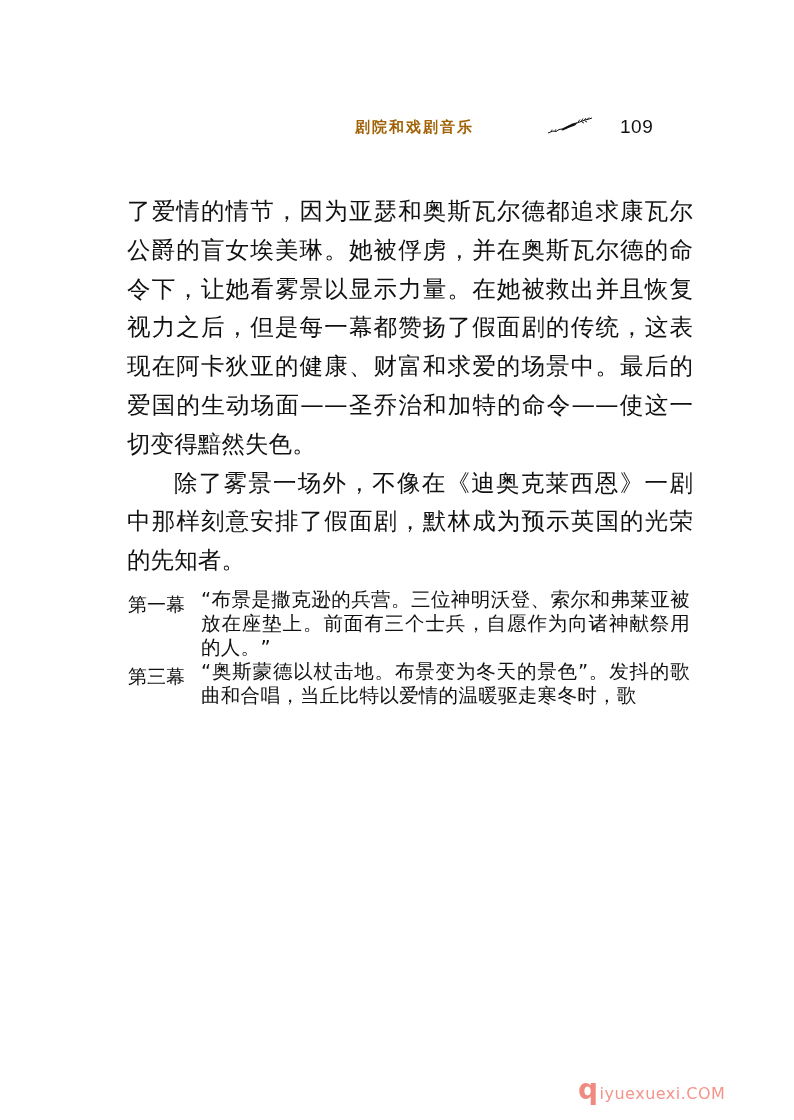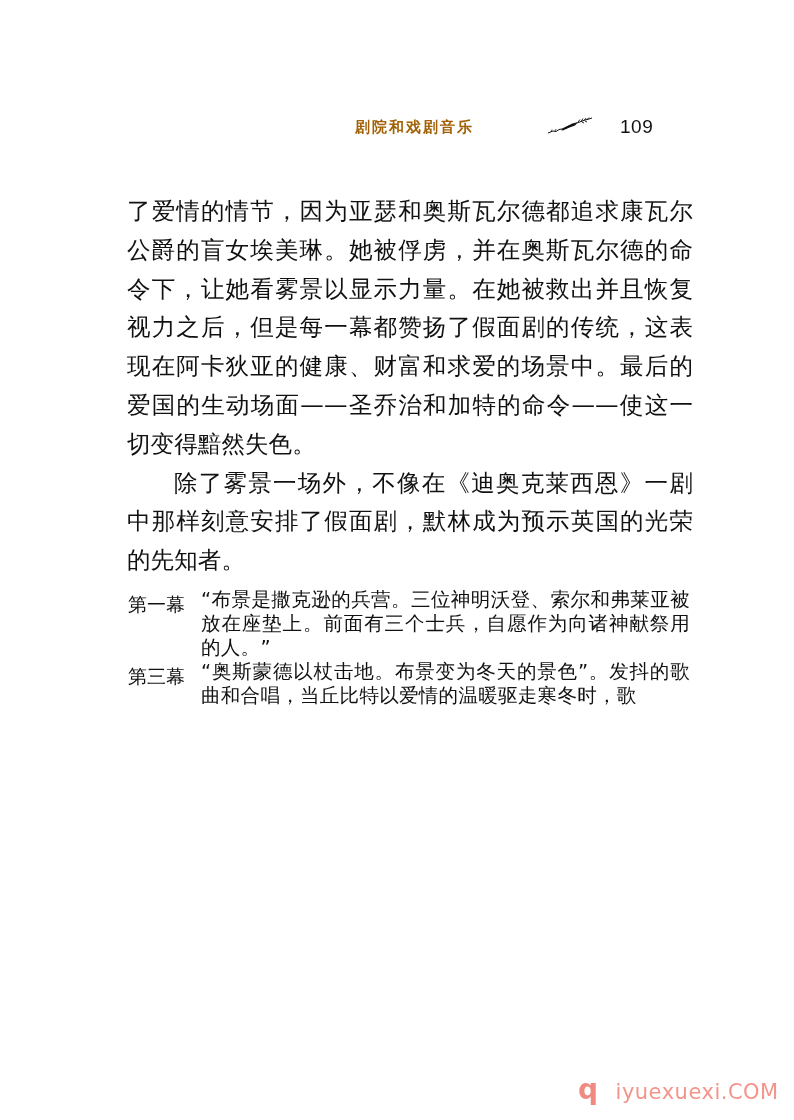--- a/index.html
+++ b/index.html
@@ -105,22 +105,21 @@
       display: flex;
       align-items: baseline;
     }
     .watermark .wm-q {
       font-weight: bold;
       font-size: 28px;
       margin-right: 1px;
       color: #f08a80;
     }
     .watermark .wm-rest {
-      font-size: 21px;
-      margin-left: 16px;
+      font-size: 16px;
     }
   </style>
 </head>
 <body>
 
 <div class="running-head">
   <span class="running-title">剧院和戏剧音乐</span>
 </div>
 
 <svg class="ornament" viewBox="0 0 46 18" xmlns="http://www.w3.org/2000/svg">

